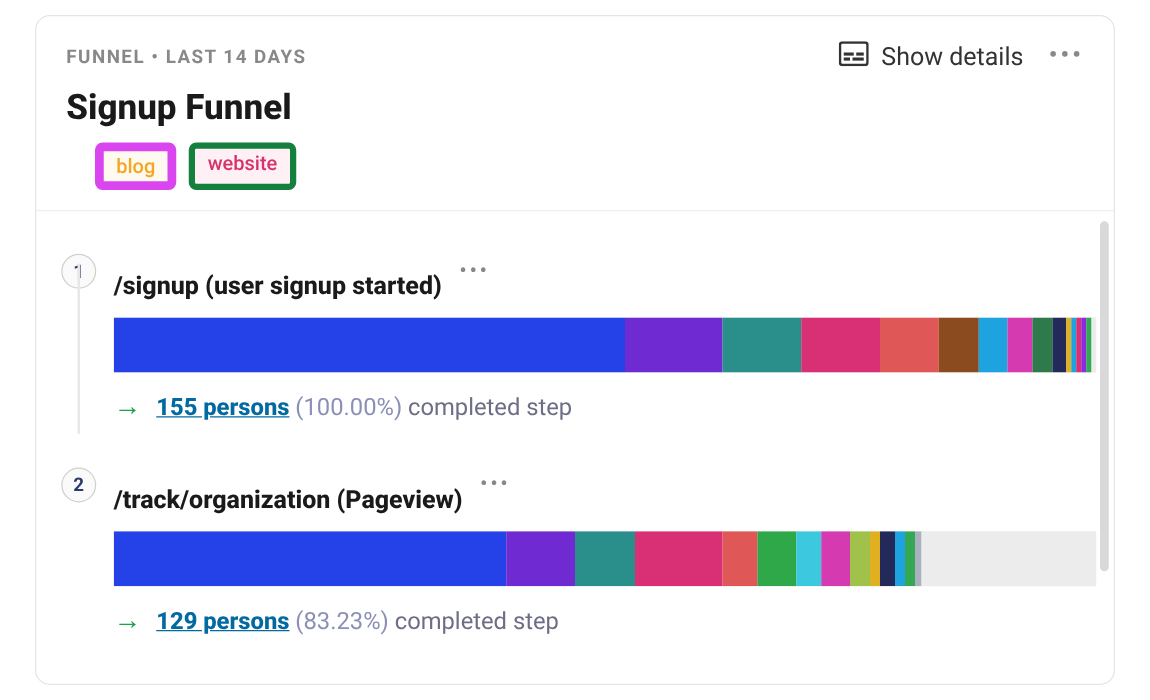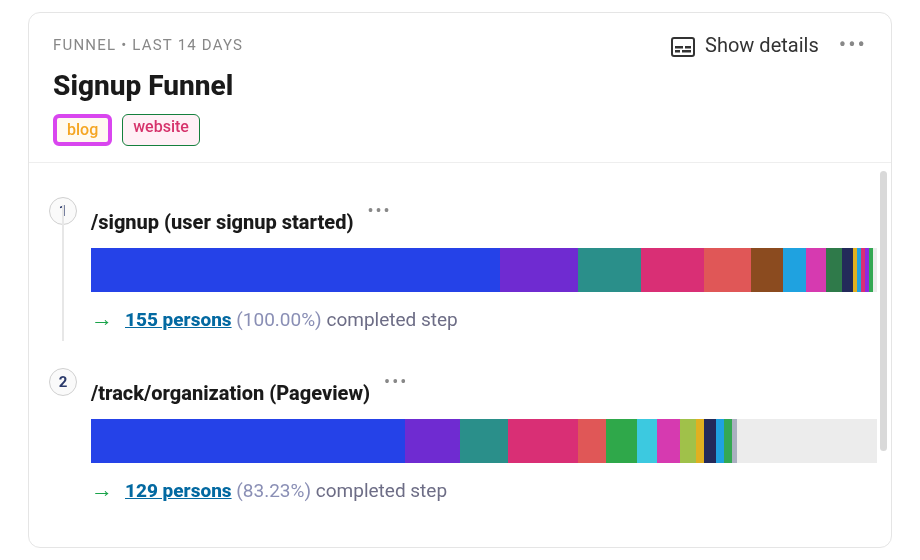--- a/index.html
+++ b/index.html
@@ -19,30 +19,30 @@
   }
   .header-top {
     display: flex;
     align-items: center;
     justify-content: space-between;
   }
   .meta {
     font-size: 15px;
     letter-spacing: 1.2px;
     color: #888;
-    font-weight: 400;
+    font-weight: 700;
   }
   .header-actions {
     display: flex;
     align-items: center;
     gap: 20px;
   }
   .show-details {
     display: flex;
-    align-items: flex-end;
+    align-items: flex-start;
     gap: 10px;
     color: #333;
     font-size: 20px;
     cursor: pointer;
   }
   .details-icon svg { display:block; }
   .more-btn {
     color: #888;
     font-size: 22px;
     letter-spacing: 2px;
@@ -65,22 +65,22 @@
     display: flex;
     gap: 10px;
     margin-top: 12px;
   }
   .tag {
     font-size: 16px;
     padding: 2px 10px 3px;
     border-radius: 6px;
     font-weight: 500;
   }
-  .tag-orange { color:#f5a623; border:4px solid #d946ef; background:#fffaf0; }
-  .tag-pink   { color:#d6336c; border:1px solid #15803d; background:#fff0f6; }
+  .tag-orange { color:#f5a623; border:7px solid #d946ef; background:#fffaf0;margin-left:23px; }
+  .tag-pink   { color:#d6336c; border:5px solid #15803d; background:#fff0f6; }
 
   .body {
     position: relative;
     padding: 24px 20px 0 20px;
     height: calc(100% - 0px);
   }
   .scrollbar {
     position:absolute;
     right:4px; top:8px;
     width:7px; height:280px;

